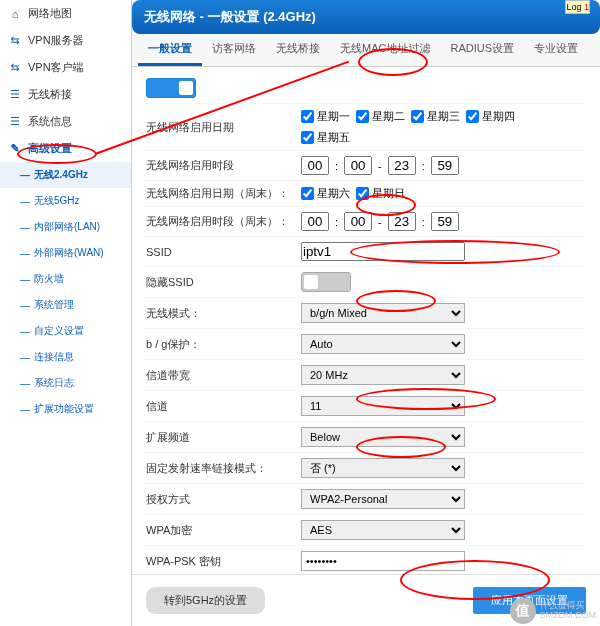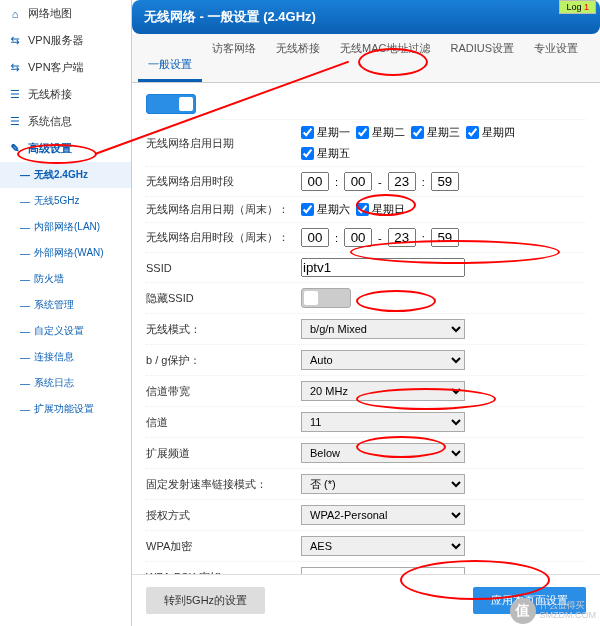--- a/index.html
+++ b/index.html
@@ -9,41 +9,41 @@
   .side-item { display: flex; align-items: center; padding: 6px 8px; font-size: 11px; color: #333; cursor: pointer; }
   .side-item .icon { width: 14px; height: 14px; margin-right: 6px; display:inline-flex; align-items:center; justify-content:center; color:#0a5fb4;}
   .side-item.sub { padding-left: 20px; color: #0a5fb4; font-size: 10px; }
   .side-item.sub::before { content:"—"; margin-right:4px; color:#0a5fb4;}
   .side-item.active { color: #0a5fb4; font-weight: bold; background:#eaf3fc;}
   .side-item.section { color:#0a5fb4; font-weight:bold;}
   .main { flex: 1; background: #fff; display: flex; flex-direction: column; }
   .page-header { background: linear-gradient(#1a7fd8,#0a5fb4); color: #fff; padding: 8px 12px; font-size: 13px; font-weight: bold; border-radius: 8px; }
   .tabs { display: flex; border-bottom: 1px solid #ccc; background: #f7f7f7; padding-left:6px;}
   .tab { padding: 7px 10px; font-size: 11px; color: #555; cursor: pointer; }
-  .tab.active { color: #0a5fb4; border-bottom: 3px solid #0a5fb4; font-weight:normal;margin-top:16px;}
+  .tab.active { color: #0a5fb4; border-bottom: 3px solid #0a5fb4; font-weight:bold;}
   .form-body { padding: 6px 14px 10px 14px; overflow: auto; flex: 1; }
   .row { display: flex; align-items: center; padding: 5px 0; border-bottom: 1px dotted #eee; min-height:24px;}
   .row .label { width: 155px; font-size: 11px; color: #333; }
   .row .field { flex: 1; display: flex; align-items: center; gap: 6px; flex-wrap: wrap; font-size: 11px; }
   .toggle { width: 50px; height: 20px; background: #2a8de6; border-radius: 3px; position: relative; cursor: pointer; border:1px solid #1a7fd8;}
   .toggle::after { content:""; position:absolute; right:2px; top:2px; width:14px; height:14px; background:#fff; border-radius:2px;}
   .toggle.off { background:#ccc; border-color:#aaa;}
   .toggle.off::after { left:2px; right:auto;}
   input[type=text], input[type=password], select { border: 1px solid #aaa; padding: 2px 4px; font-size: 11px; height: 20px; }
   .time-box { width: 28px; text-align:center;}
   .wide { width: 164px; }
   .check { display: inline-flex; align-items: center; gap: 3px; }
   .footer { display: flex; justify-content: space-between; padding: 12px 14px; border-top: 1px solid #ddd; }
   .btn { padding: 6px 18px; font-size: 11px; cursor: pointer; border: none; border-radius: 2px; }
-  .btn-secondary { background: #ddd; color: #333; }
+  .btn-secondary { background: #ddd; color: #333; border-radius: 9px; }
   .btn-primary { background: #2a8de6; color: #fff; }
   .watermark { position: absolute; right: 4px; bottom: 2px; display:flex; align-items:center; gap:4px;}
   .watermark .wm-circle { width:26px; height:26px; border-radius:50%; background:#bbb; display:flex; align-items:center; justify-content:center; color:#fff; font-weight:bold; font-size:14px;}
   .watermark .wm-text { color:#ccc; font-size:9px; line-height:1.1;}
-  .logbar { position:absolute; top:0; right:4px; background:#bef264; font-size:9px; padding:1px 6px; border:1px solid #bbb;}
+  .logbar { position:absolute; top:0; right:10px; background:#fef9c3; font-size:9px; padding:1px 0; border:1px solid #bbb;}
   
   .ann { position:absolute; border:2px solid red; border-radius:50%; pointer-events:none; }
   .ann-line { position:absolute; background:red; height:2px; transform-origin:left center; pointer-events:none;}
 </style>
 </head>
 <body>
 
 <div class="logbar"><span>Log</span> <span style="color:red">1</span></div>
 
 <div class="container">

